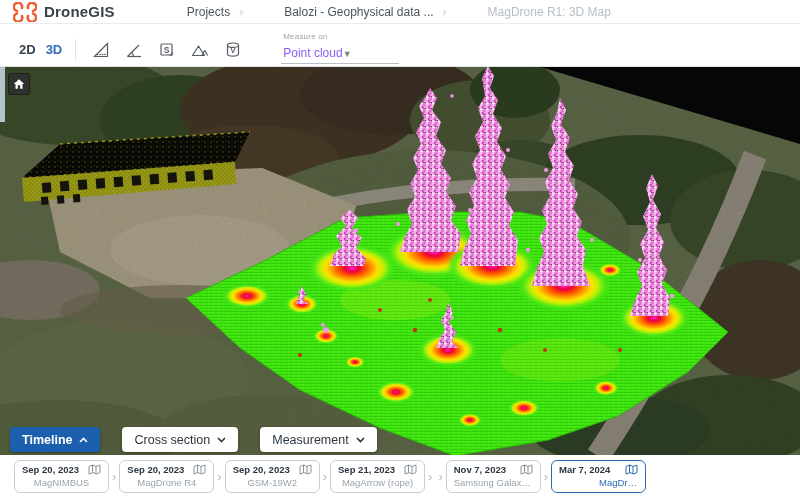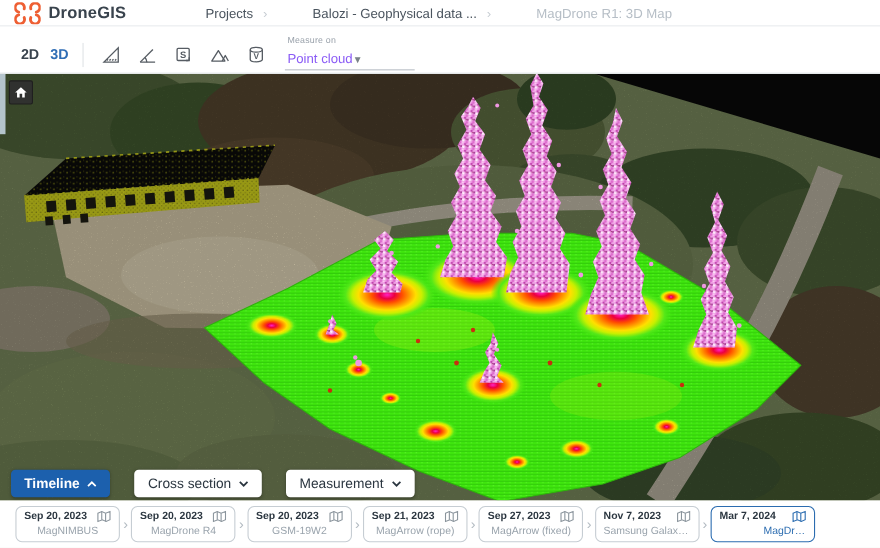--- a/index.html
+++ b/index.html
@@ -31,21 +31,21 @@
     display:flex; align-items:center; padding-left:14px; z-index:30;
   }
   .viewbtn { font-size:13px; font-weight:700; padding:4px 5px; cursor:pointer; color:#39434d; }
   .viewbtn.active { color:#2f6db5; }
   .tb-divider { width:1px; height:22px; background:#e0e3e6; margin:0 12px 0 8px; }
   .toolbtn {
     width:26px; height:26px; display:flex; align-items:center; justify-content:center;
     cursor:pointer; margin-right:7px; color:#565c63; border-radius:3px;
   }
   .measure-select {
-    position:relative; margin-left:6px; width:118px; height:28px;
+    position:relative; margin-left:28px; width:118px; height:28px;
     border-bottom:1px solid #b9bfc6; cursor:pointer;
     display:flex; align-items:flex-end; 
     padding:0 4px 3px 2px;
   }
   .measure-label {
     position:absolute; top:-4px; left:2px; font-size:8px; color:#9aa2ab; letter-spacing:.2px;
   }
   .measure-value { font-size:12px; color:#8b5cf6; }
   .measure-caret { color:#7a8288; font-size:9px; padding-bottom:1px; }
 
@@ -405,32 +405,20 @@
           <g fill="none" stroke="#8a949c" stroke-width="1">
             <path d="M1 2.5 L4.5 1 L8 2.5 L12 1 V8.5 L8.5 10 L5 8.5 L1 10 Z"></path>
             <path d="M4.5 1 V8.5 M8 2.5 V10"></path>
           </g>
         </svg>
       </div>
       <div class="tl-device">MagArrow (rope)</div>
     </div>
     <span class="tl-arrow">›</span>
 
-    <div class="tl-card">
-      <div class="row1">
-        <span class="tl-date">Sep 27, 2023</span>
-        <svg width="13" height="11" viewBox="0 0 13 11">
-          <g fill="none" stroke="#8a949c" stroke-width="1">
-            <path d="M1 2.5 L4.5 1 L8 2.5 L12 1 V8.5 L8.5 10 L5 8.5 L1 10 Z"></path>
-            <path d="M4.5 1 V8.5 M8 2.5 V10"></path>
-          </g>
-        </svg>
-      </div>
-      <div class="tl-device">MagArrow (fixed)</div>
-    </div>
     <span class="tl-arrow">›</span>
 
     <div class="tl-card">
       <div class="row1">
         <span class="tl-date">Nov 7, 2023</span>
         <svg width="13" height="11" viewBox="0 0 13 11">
           <g fill="none" stroke="#8a949c" stroke-width="1">
             <path d="M1 2.5 L4.5 1 L8 2.5 L12 1 V8.5 L8.5 10 L5 8.5 L1 10 Z"></path>
             <path d="M4.5 1 V8.5 M8 2.5 V10"></path>
           </g>

